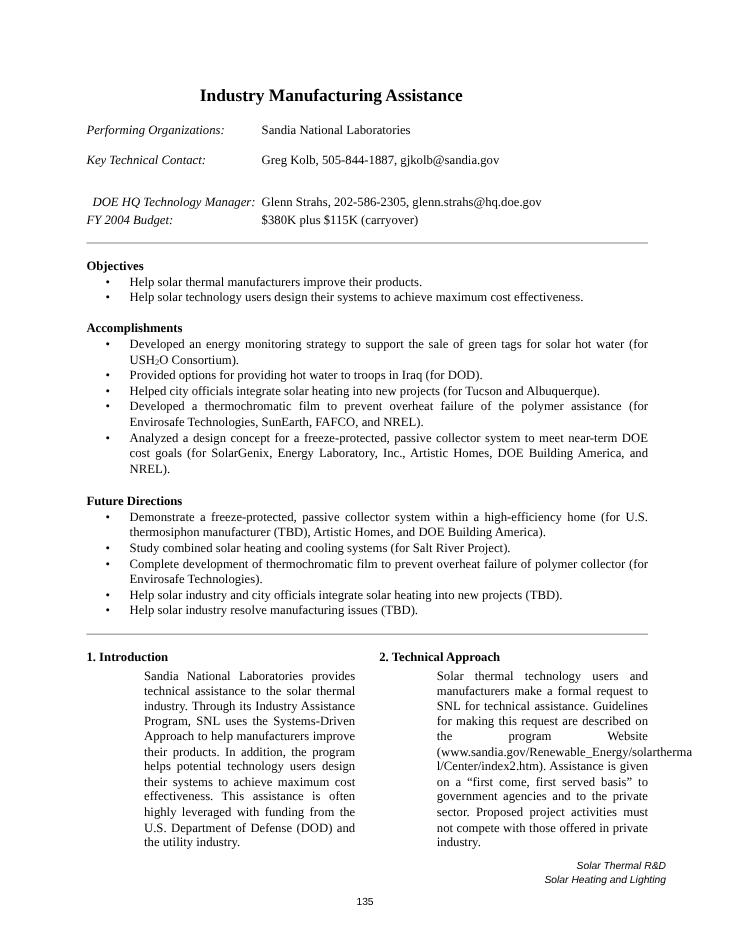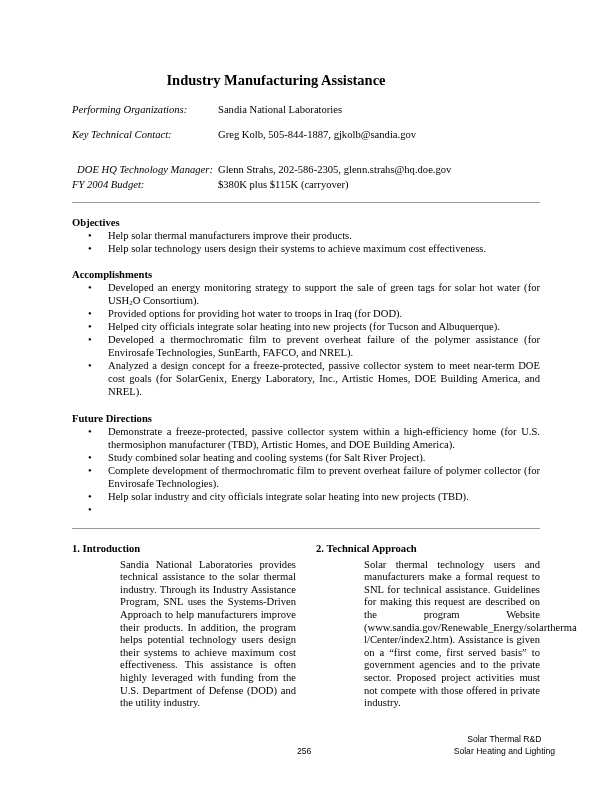--- a/index.html
+++ b/index.html
@@ -95,23 +95,24 @@
       position: absolute;
       font-family: "Liberation Sans", "DejaVu Sans", sans-serif;
       font-size: 8.6px;
     }
     .footer-page {
       left: 297px;
       top: 746px;
     }
     .footer-right {
       right: 57px;
-      top: 734px;
-      text-align: center;
+      top: 716px;
+      text-align: right;
       line-height: 11.5px;
+      font-style: italic;
     }
     sub { font-size: 7px; vertical-align: -1px; line-height: 0; }
   </style>
 </head>
 <body>
 
 <div class="page-title">Industry Manufacturing Assistance</div>
 
 <div class="meta-row" style="top:104px;">
   <span class="meta-label">Performing Organizations:</span><span class="meta-value">Sandia National Laboratories</span>
@@ -147,33 +148,33 @@
   </ul>
 </div>
 
 <div class="section" style="top:412px;">
   <p class="section-heading">Future Directions</p>
   <ul class="bullets">
     <li><span class="bullet">•</span><span>Demonstrate a freeze-protected, passive collector system within a high-efficiency home (for U.S. thermosiphon manufacturer (TBD), Artistic Homes, and DOE Building America).</span></li>
     <li><span class="bullet">•</span><span>Study combined solar heating and cooling systems (for Salt River Project).</span></li>
     <li><span class="bullet">•</span><span>Complete development of thermochromatic film to prevent overheat failure of polymer collector (for Envirosafe Technologies).</span></li>
     <li><span class="bullet">•</span><span>Help solar industry and city officials integrate solar heating into new projects (TBD).</span></li>
-    <li><span class="bullet">•</span></li>
+    <li><span class="bullet">•</span><span>Help solar industry resolve manufacturing issues (TBD).</span></li>
   </ul>
 </div>
 
 <div class="rule" style="top:528px;"></div>
 
 <div class="col col-left">
   <p class="col-heading">1.  Introduction</p>
   <p class="col-body normal">Sandia National Laboratories provides technical assistance to the solar thermal industry. Through its Industry Assistance Program, SNL uses the Systems-Driven Approach to help manufacturers improve their products.  In addition, the program helps potential technology users design their systems to achieve maximum cost effectiveness. This assistance is often highly leveraged with funding from the U.S. Department of Defense (DOD) and the utility industry.</p>
 </div>
 
 <div class="col col-right">
   <p class="col-heading">2.  Technical Approach</p>
   <p class="col-body normal"><span>Solar thermal technology users and manufacturers make a formal request to SNL for technical assistance.  Guidelines for making this request are described on the program Website</span> <span>(www.sandia.gov/Renewable_Energy/solartherma l/Center/index2.htm).</span><span>  Assistance is given on a “first come, first served basis” to government agencies and to the private sector. Proposed project activities must not compete with those offered in private industry.</span></p>
 </div>
 
 <div class="footer footer-right">
   <div>Solar Thermal R&amp;D</div>
   <div>Solar Heating and Lighting</div>
 </div>
-<div class="footer footer-page">256</div>
+<div class="footer footer-page">135</div>
 
 </body></html>

